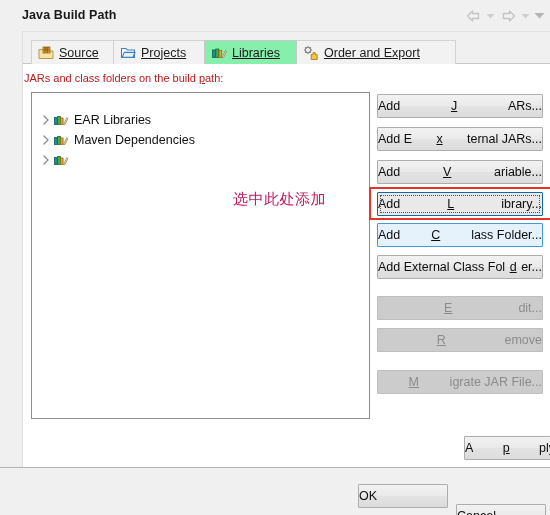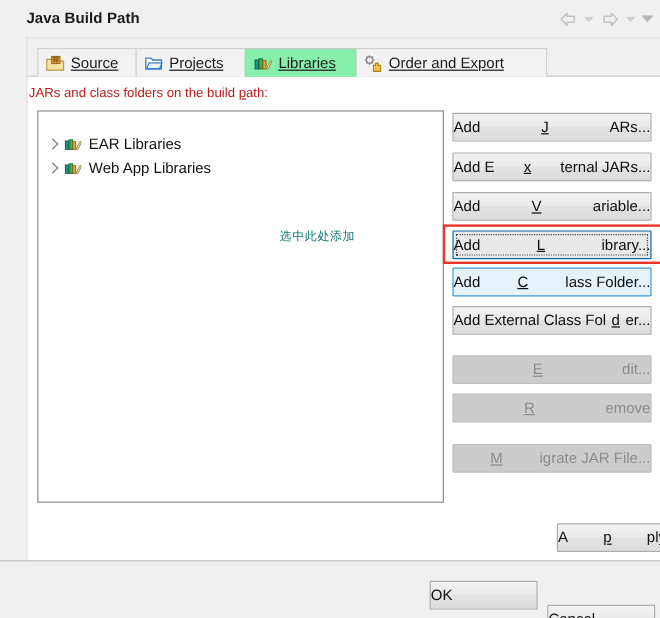--- a/index.html
+++ b/index.html
@@ -208,22 +208,22 @@
     width: 183px; height: 33px;
     border: 2px solid #e8342a;
     box-sizing: border-box;
     pointer-events: none;
     z-index: 9;
   }
   #annot-text {
     position: absolute;
     left: 233px; top: 190px;
     font-family: "DejaVu Sans", "Liberation Sans", sans-serif;
-    font-size: 10px;
-    color: #0f766e;
+    font-size: 15px;
+    color: #be185d;
     white-space: nowrap;
     letter-spacing: 0.5px;
   }
 
   
   #apply-btn {
     position: absolute;
     left: 464px; top: 436px;
     width: 92px; height: 24px;
   }
@@ -354,36 +354,51 @@
       <svg width="16" height="16" viewBox="0 0 16 16" aria-hidden="true">
         <rect x="1.5" y="5.5" width="2.8" height="7" fill="#1e8f8f" stroke="#0d5f5f" stroke-width="0.8"></rect>
         <rect x="4.6" y="4.5" width="2.8" height="8" fill="#3fae4a" stroke="#1f6b26" stroke-width="0.8"></rect>
         <rect x="7.7" y="6" width="2.4" height="6.5" fill="#e8a33d" stroke="#9a6a16" stroke-width="0.8"></rect>
         <path d="M10.4 12.5 L13.9 5.6 L14.7 7 L12 12.5 Z" fill="#f3e6c4" stroke="#9a8a55" stroke-width="0.8" stroke-linejoin="round"></path>
       </svg>
     </span>
     <span>EAR Libraries</span>
   </div>
 
-
   <div class="tree-row">
     <span class="twisty">
       <svg width="8" height="10" viewBox="0 0 8 10" aria-hidden="true">
         <path d="M2 1 L6 5 L2 9" fill="none" stroke="#8d8d8d" stroke-width="1.3" stroke-linecap="round" stroke-linejoin="round"></path>
       </svg>
     </span>
     <span class="lib-icon">
       <svg width="16" height="16" viewBox="0 0 16 16" aria-hidden="true">
         <rect x="1.5" y="5.5" width="2.8" height="7" fill="#1e8f8f" stroke="#0d5f5f" stroke-width="0.8"></rect>
         <rect x="4.6" y="4.5" width="2.8" height="8" fill="#3fae4a" stroke="#1f6b26" stroke-width="0.8"></rect>
         <rect x="7.7" y="6" width="2.4" height="6.5" fill="#e8a33d" stroke="#9a6a16" stroke-width="0.8"></rect>
         <path d="M10.4 12.5 L13.9 5.6 L14.7 7 L12 12.5 Z" fill="#f3e6c4" stroke="#9a8a55" stroke-width="0.8" stroke-linejoin="round"></path>
       </svg>
     </span>
-    <span>Web App Libraries</span>
+    <span>Maven Dependencies</span>
+  </div>
+
+  <div class="tree-row">
+    <span class="twisty">
+      <svg width="8" height="10" viewBox="0 0 8 10" aria-hidden="true">
+        <path d="M2 1 L6 5 L2 9" fill="none" stroke="#8d8d8d" stroke-width="1.3" stroke-linecap="round" stroke-linejoin="round"></path>
+      </svg>
+    </span>
+    <span class="lib-icon">
+      <svg width="16" height="16" viewBox="0 0 16 16" aria-hidden="true">
+        <rect x="1.5" y="5.5" width="2.8" height="7" fill="#1e8f8f" stroke="#0d5f5f" stroke-width="0.8"></rect>
+        <rect x="4.6" y="4.5" width="2.8" height="8" fill="#3fae4a" stroke="#1f6b26" stroke-width="0.8"></rect>
+        <rect x="7.7" y="6" width="2.4" height="6.5" fill="#e8a33d" stroke="#9a6a16" stroke-width="0.8"></rect>
+        <path d="M10.4 12.5 L13.9 5.6 L14.7 7 L12 12.5 Z" fill="#f3e6c4" stroke="#9a8a55" stroke-width="0.8" stroke-linejoin="round"></path>
+      </svg>
+    </span>
   </div>
 </div>
 
 <button class="btn" style="top:94px;">
     <span>Add </span>
     <span class="mn">J</span>
     <span>ARs...</span>
   </button>
 
 <button class="btn" style="top:127px;">

